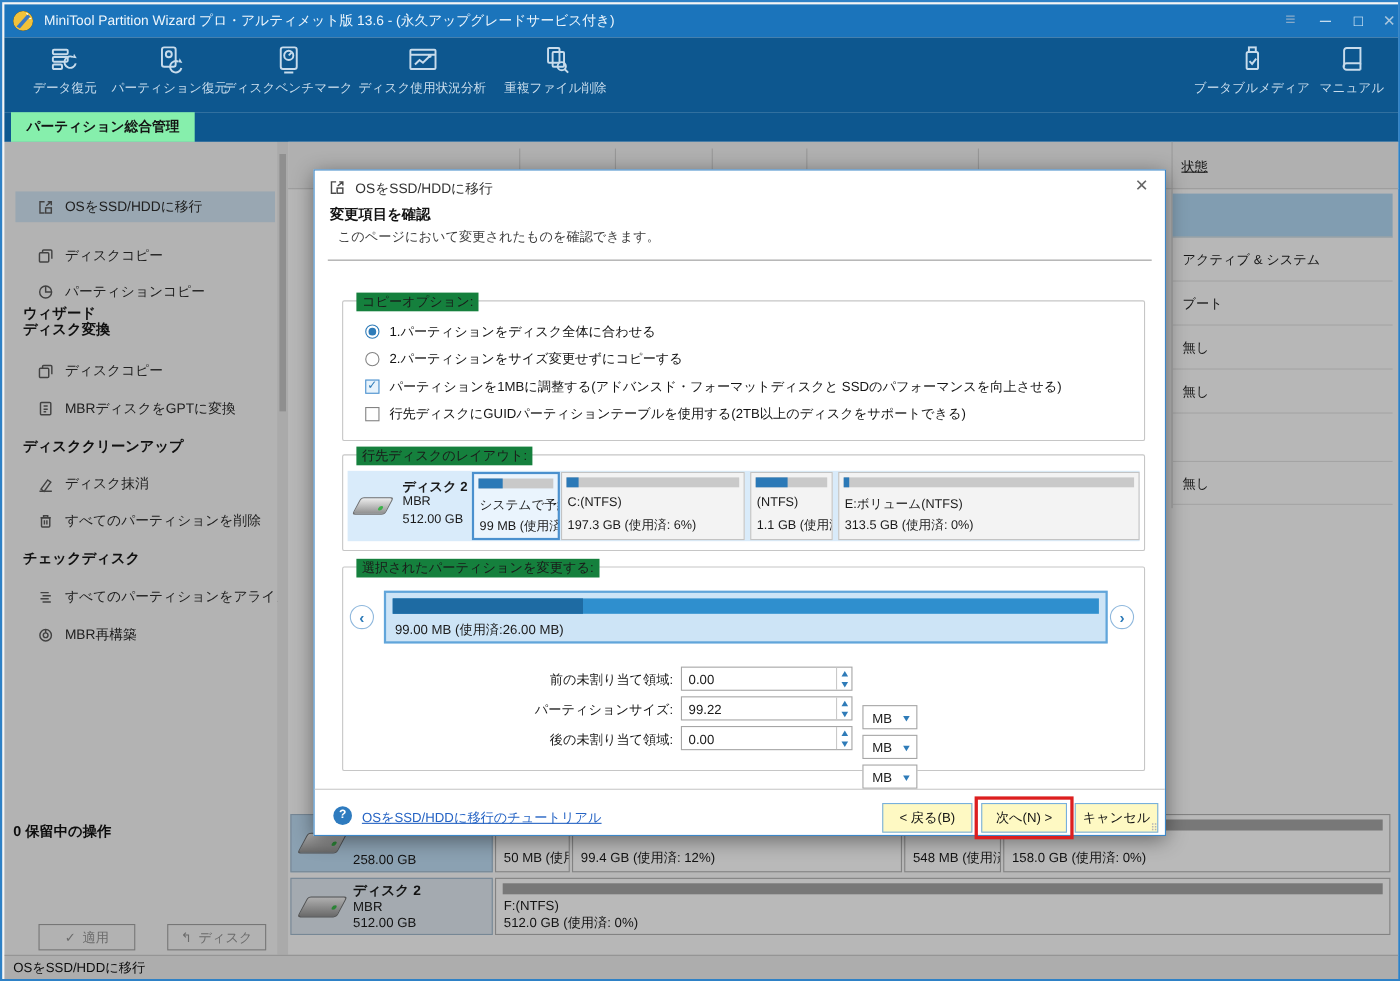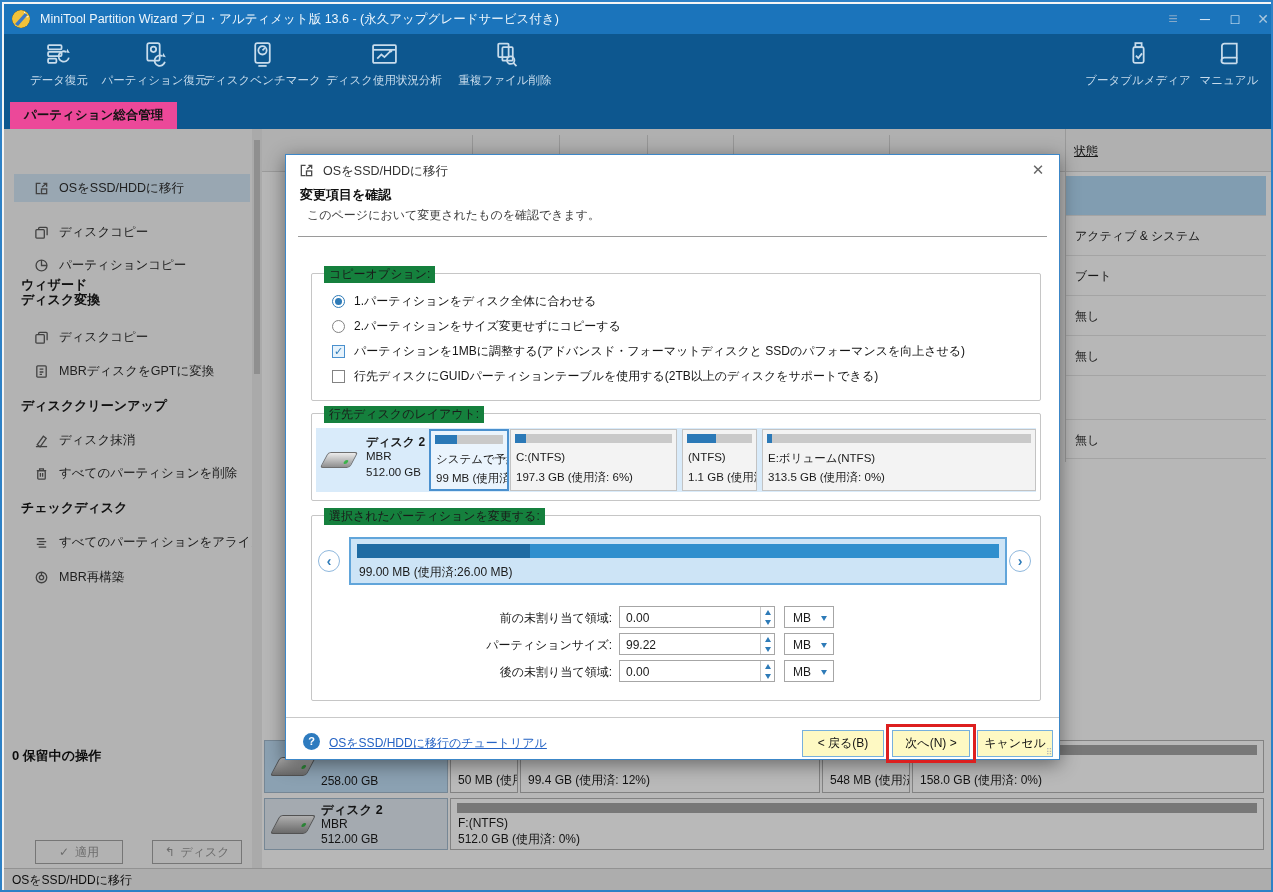--- a/index.html
+++ b/index.html
@@ -18,21 +18,21 @@
   #btn-close{ left:1246px; width:26px; color:#a9c6dd; }
 
   
   #toolbar { position:absolute; left:2px; top:32px; width:1269px; height:68px; background:#0d578f; }
   .titem { position:absolute; top:7px; display:flex; flex-direction:column; align-items:center; gap:5px; color:#c8dcec; }
   .titem svg { width:27px; height:27px; stroke:#c8dcec; fill:none; stroke-width:1.7; }
   .titem .tlabel { font-size:11.5px; white-space:nowrap; }
 
   
   #tabrow { position:absolute; left:2px; top:100px; width:1269px; height:27px; background:#0d578f; }
-  #tab-main { position:absolute; left:6px; top:0; height:27px; padding:0 14px; background:#ec4899; color:#141414; font-weight:bold; font-size:12.5px; line-height:27px; }
+  #tab-main { position:absolute; left:6px; top:0; height:27px; padding:0 14px; background:#86efac; color:#141414; font-weight:bold; font-size:12.5px; line-height:27px; }
 
   
   #sidebar { position:absolute; left:2px; top:127px; width:248px; height:739px; background:#f2f2f2; }
   .sb-head { position:absolute; left:17px; font-weight:bold; font-size:13px; color:#161616; white-space:nowrap; }
   .sb-item { position:absolute; left:10px; width:236px; height:28px; display:flex; align-items:center; gap:10px; color:#2c2c2c; white-space:nowrap; }
   .sb-item.sel { background:#cfe2f1; }
   .sb-item svg { width:15px; height:15px; stroke:#5a5a5a; fill:none; stroke-width:1.4; margin-left:20px; flex:none; }
   .sb-item .lbl { font-size:12.5px; }
   #pending { position:absolute; left:8px; top:618px; font-weight:bold; font-size:13px; color:#111; }
   #sb-scroll { position:absolute; left:250px; top:127px; width:10px; height:739px; background:#e6e6e6; }
@@ -113,21 +113,21 @@
   #sarrow-l { left:6px; } #sarrow-r { left:697px; }
 
   .frow { position:absolute; height:22px; }
   .frow .flabel { position:absolute; left:60px; width:240px; text-align:right; top:4px; font-size:12px; white-space:nowrap; }
   .frow .fbox { position:absolute; left:307px; width:156px; height:22px; border:1px solid #a6a6a6; background:#fff; }
   .frow .fval { position:absolute; left:6px; top:4px; font-size:12px; }
   .spin { position:absolute; right:0; top:0; bottom:0; width:14px; border-left:1px solid #c9c9c9; display:flex; flex-direction:column; }
   .spin i { flex:1; display:flex; align-items:center; justify-content:center; }
   .tri-up   { width:0; height:0; border-left:3.5px solid transparent; border-right:3.5px solid transparent; border-bottom:5px solid #2e7bb8; }
   .tri-down { width:0; height:0; border-left:3.5px solid transparent; border-right:3.5px solid transparent; border-top:5px solid #2e7bb8; }
-  .frow .funit { position:absolute; left:472px; width:50px; height:22px; border:1px solid #a6a6a6; background:#fff; }
+  .frow .funit { position:absolute; left:472px; width:50px; height:22px; border:1px solid #a6a6a6; background:#fff;margin-top:35px; }
   .frow .utxt { position:absolute; left:8px; top:4px; font-size:12px; }
   .frow .utri { position:absolute; right:6px; top:9px; }
 
   #dlg-sep2 { position:absolute; left:0; right:0; top:562px; height:1px; background:#c9c9c9; }
   #help-dot { position:absolute; left:17px; top:578px; width:17px; height:17px; border-radius:50%; background:#2e7bbf; color:#fff; font-size:11px; font-weight:bold; text-align:center; line-height:17px; }
   #tutorial-link { position:absolute; left:43px; top:580px; font-size:12px; color:#2563c4; text-decoration:underline; white-space:nowrap; }
   .dbtn { position:absolute; top:575px; height:27px; background:#fef9c3; border:1px solid #77b0dd; font-size:12px; color:#141414; text-align:center; line-height:25px; }
   #btn-back   { left:516px; width:82px; }
   #btn-next   { left:606px; width:78px; }
   #btn-cancel { left:691px; width:76px; }

